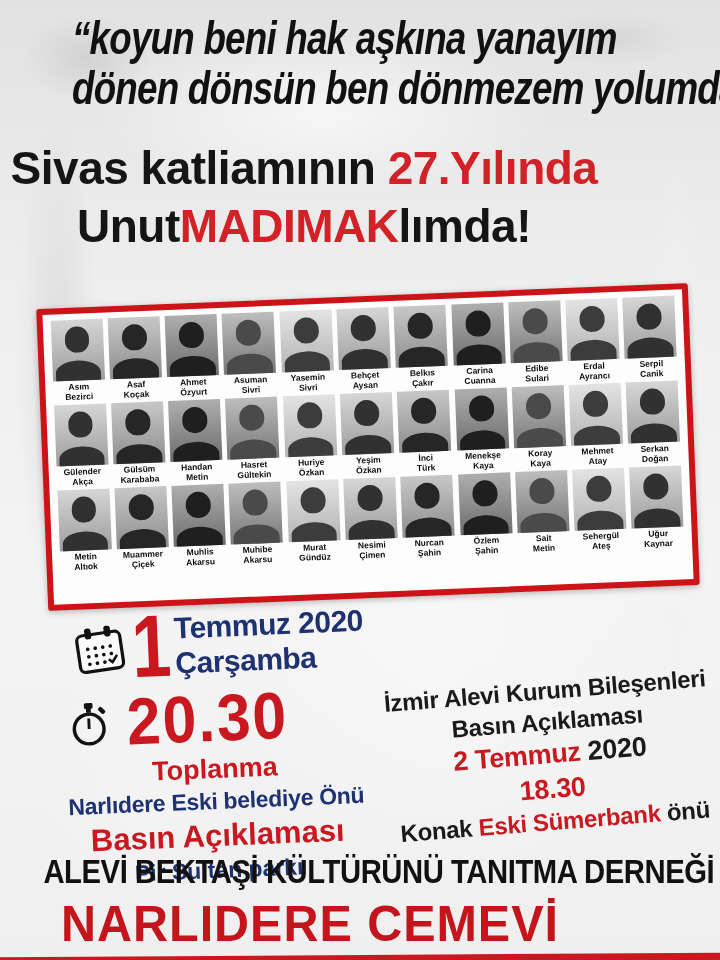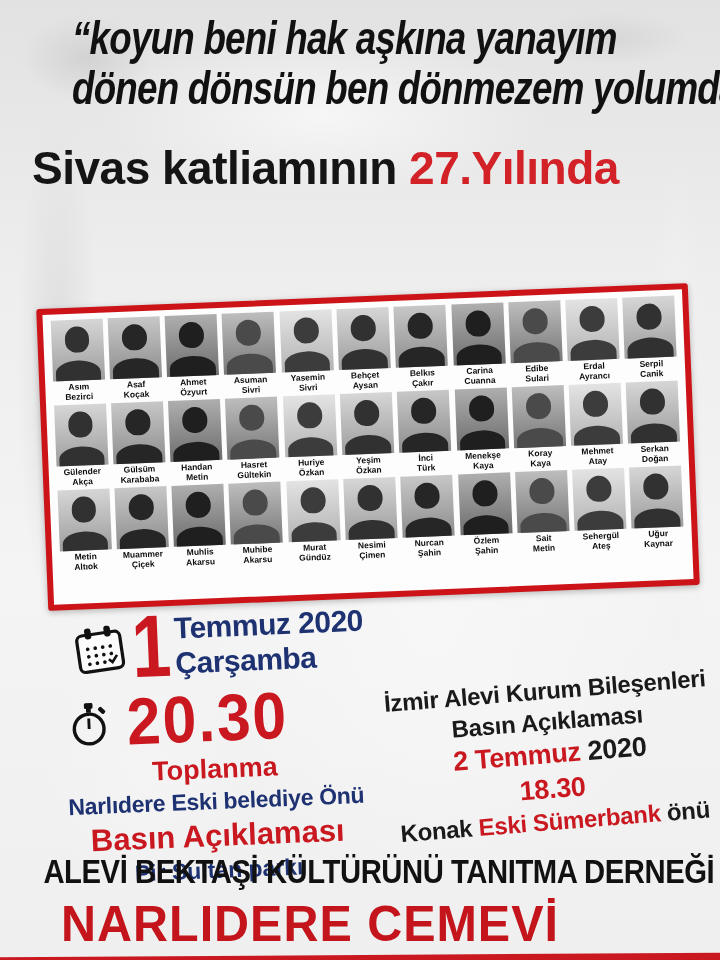--- a/index.html
+++ b/index.html
@@ -22,21 +22,21 @@
   .navy{color:#1e3272;}
 
   
   .quote{position:absolute;left:0;top:14px;width:720px;}
   .quote .ln{
     font-size:46px;font-weight:bold;font-style:italic;color:#111;
     transform:scaleX(.8);transform-origin:center;white-space:nowrap;
     letter-spacing:-1px;line-height:1.08;
   }
   
-  .headline{position:absolute;left:0;top:140px;width:608px;padding-left:32px;}
+  .headline{position:absolute;left:0;top:140px;width:608px;text-align:center;}
   .headline .ln{font-size:46px;font-weight:bold;white-space:nowrap;line-height:1.26;letter-spacing:-.5px;}
   .headline .r{color:#d22127;}
 
   
   .board{
     position:absolute;left:42px;top:296px;width:652px;height:302px;
     background:#fdfdfd;border:6px solid #cc1418;border-radius:3px;
     transform:rotate(-2.3deg);box-shadow:0 2px 6px rgba(0,0,0,.25);
     box-sizing:border-box;padding:6px 5px;
   }
@@ -94,20 +94,21 @@
 </head>
 <body>
 
 <div class="quote">
   <div class="ln">“koyun beni hak aşkına yanayım</div>
   <div class="ln">dönen dönsün ben dönmezem yolumdan”</div>
 </div>
 
 <div class="headline">
   <div class="ln"><span class="blk">Sivas katliamının </span><span class="r">27.Yılında</span></div>
+  <div class="ln"><span class="blk">Unut</span><span class="r">MADIMAK</span><span class="blk">lımda!</span></div>
 </div>
 
 <div class="board">
   <div class="grid-row">
   <div class="victim shade-3">
     <div class="photo"></div>
     <div class="vname">
       <div>Asım</div>
       <div>Bezirci</div>
     </div>

